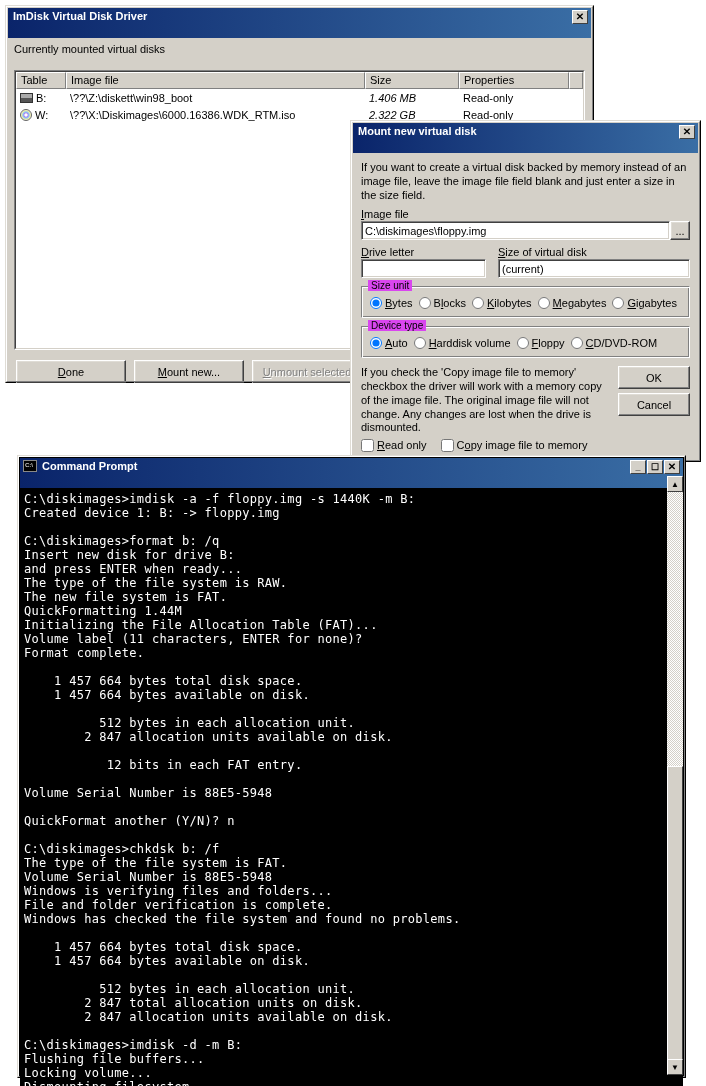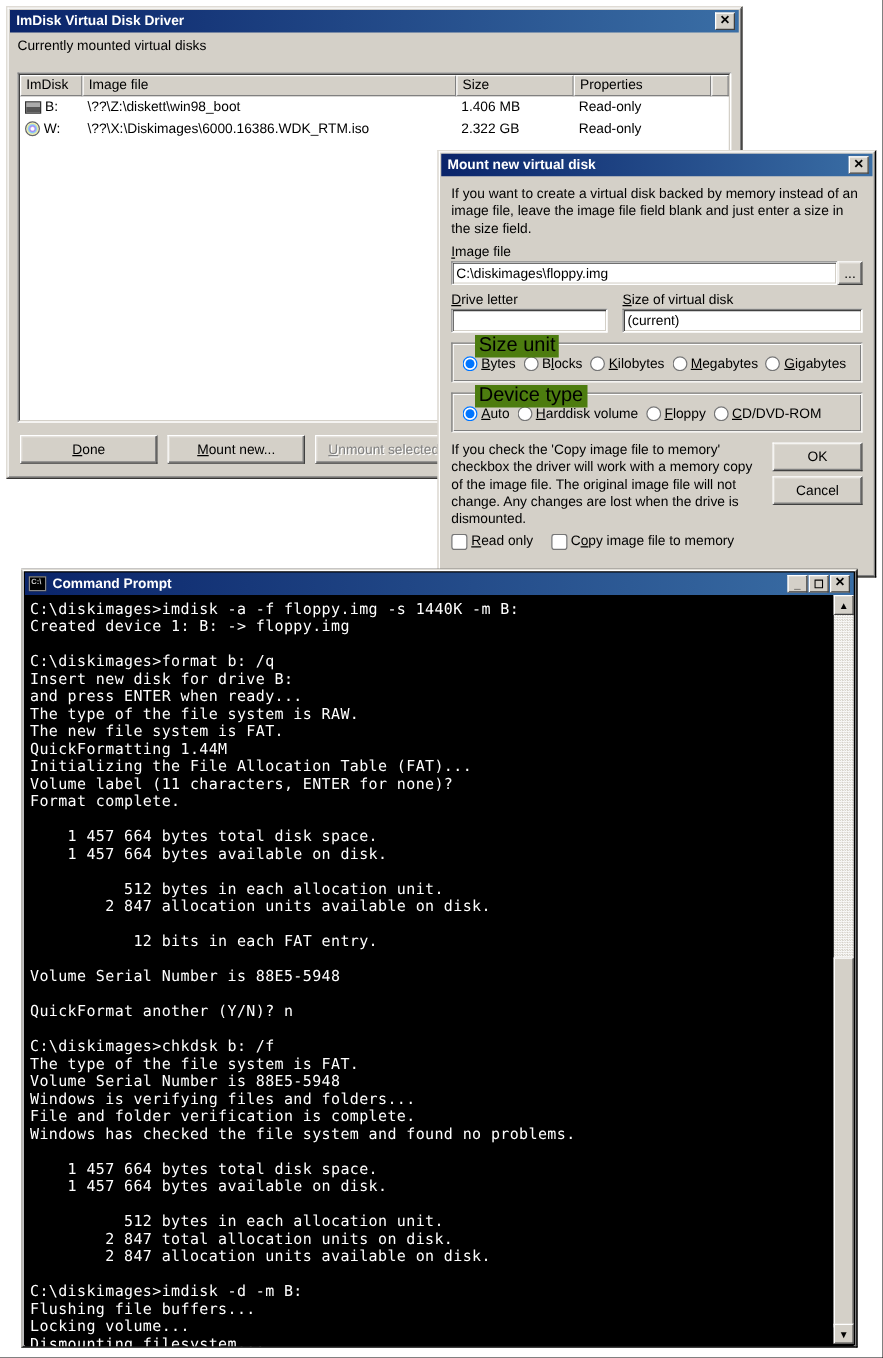--- a/index.html
+++ b/index.html
@@ -26,23 +26,23 @@
   border-right-color: #808080;
   border-bottom-color: #808080;
   pointer-events: none;
 }
 .titlebar {
   background: linear-gradient(to right, #0a246a, #3a6ea5);
   color: #fff;
   font-weight: bold;
   padding: 2px 3px;
   display: flex;
-  align-items: center;
+  align-items: flex-start;
   justify-content: space-between;
-  height: 18px;
+  height: 30px;
   margin: 2px;
   gap: 20px;
 }
 .titlebar-text { padding-left: 2px; }
 .titlebar-buttons { display: flex; gap: 1px; }
 .title-btn {
   width: 16px; height: 14px;
   background: #d4d0c8;
   border: 1px solid #fff;
   border-right-color: #404040;
@@ -86,21 +86,21 @@
 }
 .lv-col.drive { width: 50px; }
 .lv-col.imgfile { width: 299px; }
 .lv-col.size { width: 94px; }
 .lv-col.props { width: 110px; }
 .lv-col.spare { flex: 1; }
 .lv-row { display: flex; height: 17px; align-items: center; }
 .lv-cell { padding: 1px 4px; font-size: 11px; }
 .lv-cell.drive { width: 50px; display: flex; align-items: center; gap: 3px; }
 .lv-cell.imgfile { width: 299px; }
-.lv-cell.size { width: 94px; }
+.lv-cell.size { width: 94px; font-style: italic; }
 .lv-cell.props { width: 110px; }
 .drive-icon { width: 13px; height: 10px; display: inline-block; }
 .floppy-icon { background: linear-gradient(to bottom, #aaa 50%, #555 50%); border: 1px solid #333; }
 .cd-icon { border-radius: 50%; background: radial-gradient(circle, #fff 15%, #a8e 30%, #8cf 45%, #ee9 60%, #fff 75%); border: 1px solid #666; width: 12px; height: 12px; }
 
 .button-row { display: flex; gap: 8px; padding: 10px; }
 .btn {
   height: 23px;
   background: #d4d0c8;
   border: 1px solid #fff;
@@ -142,24 +142,24 @@
   border: 1px solid #808080;
   border-right-color: #fff;
   border-bottom-color: #fff;
   box-shadow: 1px 1px 0 #fff inset, -1px -1px 0 #808080 inset;
   position: relative;
   padding: 10px 8px 8px;
   margin-bottom: 8px;
 }
 .groupbox-title {
   position: absolute;
-  top: -7px; left: 18px;
-  background: #4d7c0f;
+  top: -7px; left: 6px;
+  background: #d946ef;
   padding: 0 3px;
-  font-size: 16px;
+  font-size: 10px;
 }
 .radio-row { display: flex; gap: 6px; flex-wrap: wrap; font-size: 11px; align-items: center; }
 .radio-item { display: flex; align-items: center; gap: 3px; }
 .radio { width: 12px; height: 12px; }
 .check-row { display: flex; gap: 14px; font-size: 11px; }
 .check-item { display: flex; align-items: center; gap: 3px; }
 .checkbox { width: 13px; height: 13px; }
 
 .dlg-bottom { display: flex; gap: 12px; }
 .dlg-bottom-left { flex: 1; font-size: 11px; line-height: 1.25; }
@@ -202,21 +202,21 @@
   <div class="titlebar">
     <span class="titlebar-text">ImDisk Virtual Disk Driver</span>
     <div class="titlebar-buttons">
       <div class="title-btn close">✕</div>
     </div>
   </div>
   <div class="subtitle">Currently mounted virtual disks</div>
   <div class="listview">
     <div class="listview-inner">
       <div class="lv-header">
-        <div class="lv-col drive">ImDisk</div>
+        <div class="lv-col drive">Table</div>
         <div class="lv-col imgfile">Image file</div>
         <div class="lv-col size">Size</div>
         <div class="lv-col props">Properties</div>
         <div class="lv-col spare"></div>
       </div>
       <div class="lv-row">
         <div class="lv-cell drive">
             <span class="drive-icon floppy-icon"></span>
             <span>B:</span>
           </div>

